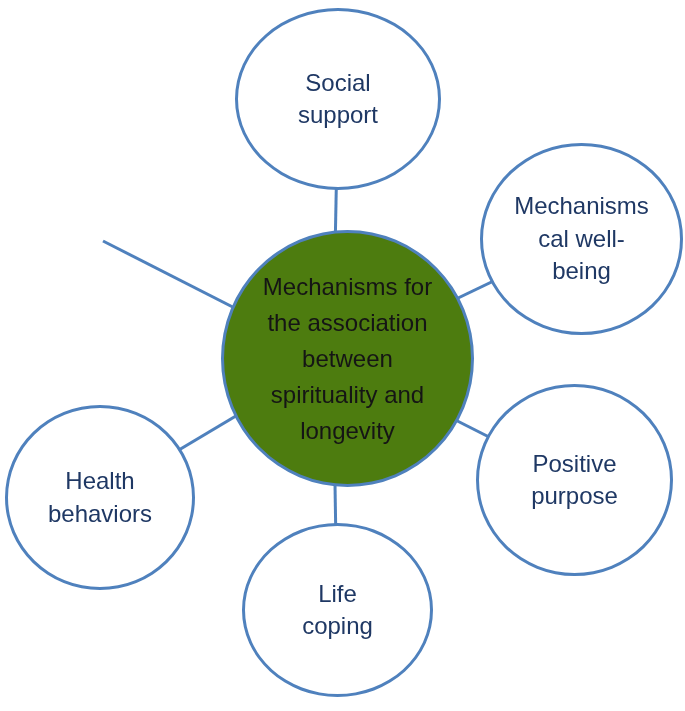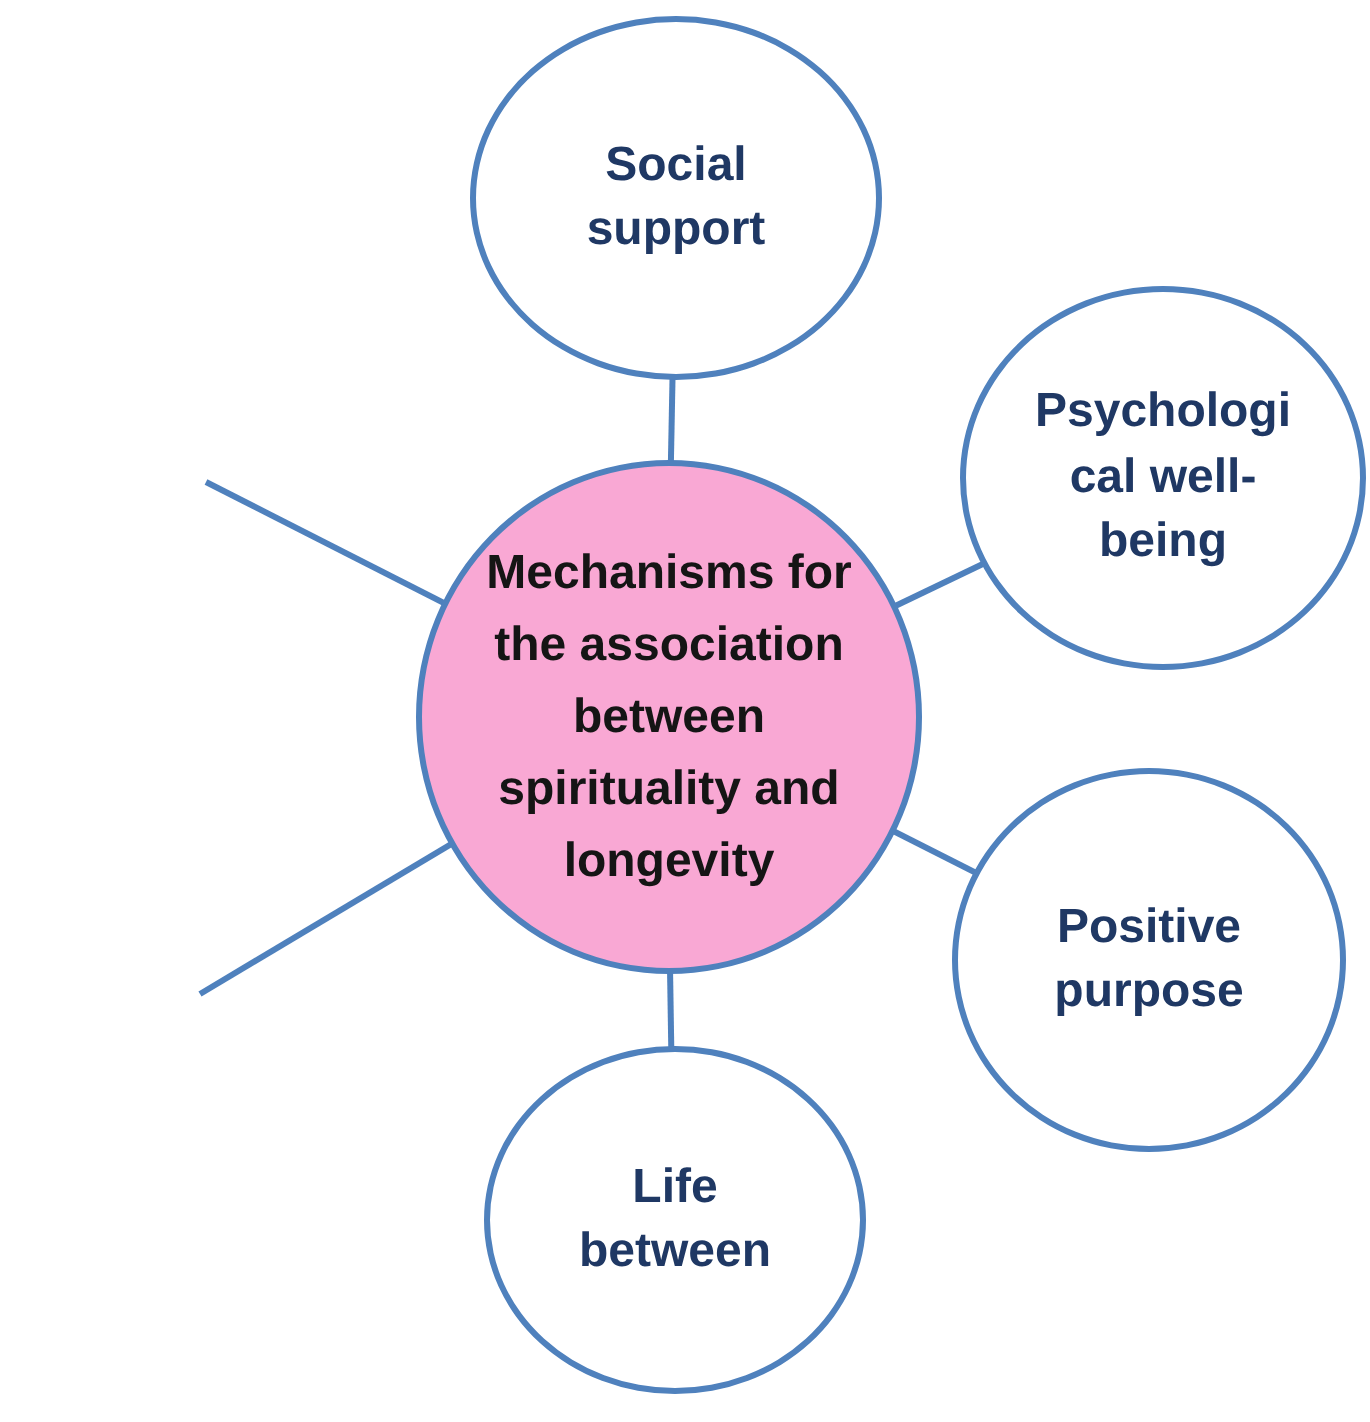--- a/index.html
+++ b/index.html
@@ -35,31 +35,31 @@
     background: #ffffff;
     display: flex;
     align-items: center;
     justify-content: center;
     text-align: center;
     z-index: 1;
   }
   .label {
     display: block;
     white-space: pre-line;
-    font-weight: bold;
+    font-weight: normal;
     font-size: 24px;
     line-height: 1.35;
     color: #1f3864;
   }
   .node.center {
-    left: 208px;
+    left: 221px;
     top: 230px;
     width: 253px;
     height: 257px;
-    background: #f9a8d4;
+    background: #4d7c0f;
     z-index: 2;
   }
   .node.center .label {
     color: #151515;
     font-size: 24px;
     line-height: 1.5;
   }
   .node.social  { left: 235px; top: 8px;   width: 206px; height: 182px; }
   .node.stress  { left: 4px;   top: 141px; width: 199px; height: 201px; }
   .node.psych   { left: 480px; top: 143px; width: 203px; height: 192px; }
@@ -81,37 +81,41 @@
     <line x1="333" y1="358" x2="337" y2="610"></line>
   </svg>
 
   <div class="node social">
     <span class="label">Social
 support</span>
   </div>
 
 
   <div class="node psych">
-    <span class="label">Psychologi
+    <span class="label">Mechanisms
 cal well-
 being</span>
   </div>
 
   <div class="node center">
     <span class="label">Mechanisms for
 the association
 between
 spirituality and
 longevity</span>
   </div>
 
+  <div class="node health">
+    <span class="label">Health
+behaviors</span>
+  </div>
 
   <div class="node coping">
     <span class="label">Positive
 purpose</span>
   </div>
 
   <div class="node life">
     <span class="label">Life
-between</span>
+coping</span>
   </div>
 
 </div>
 
 </body></html>

